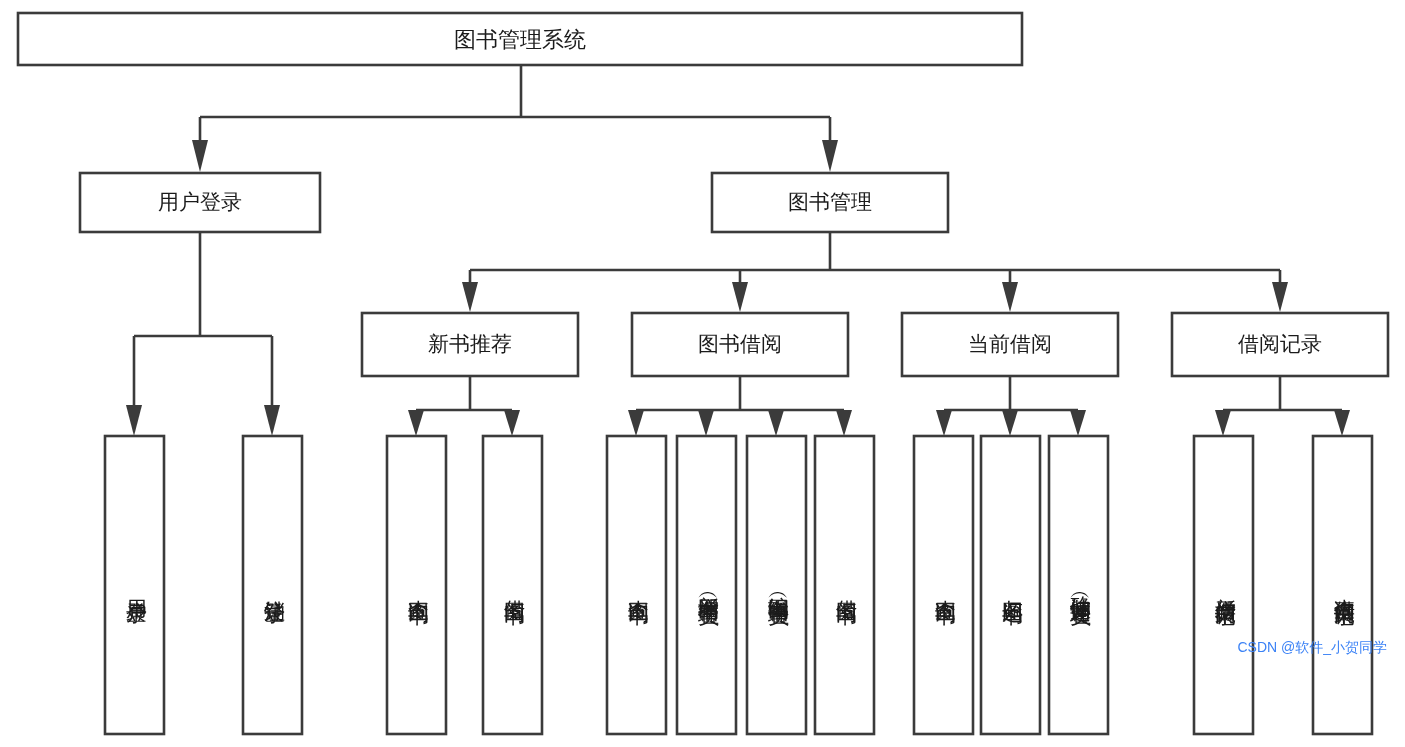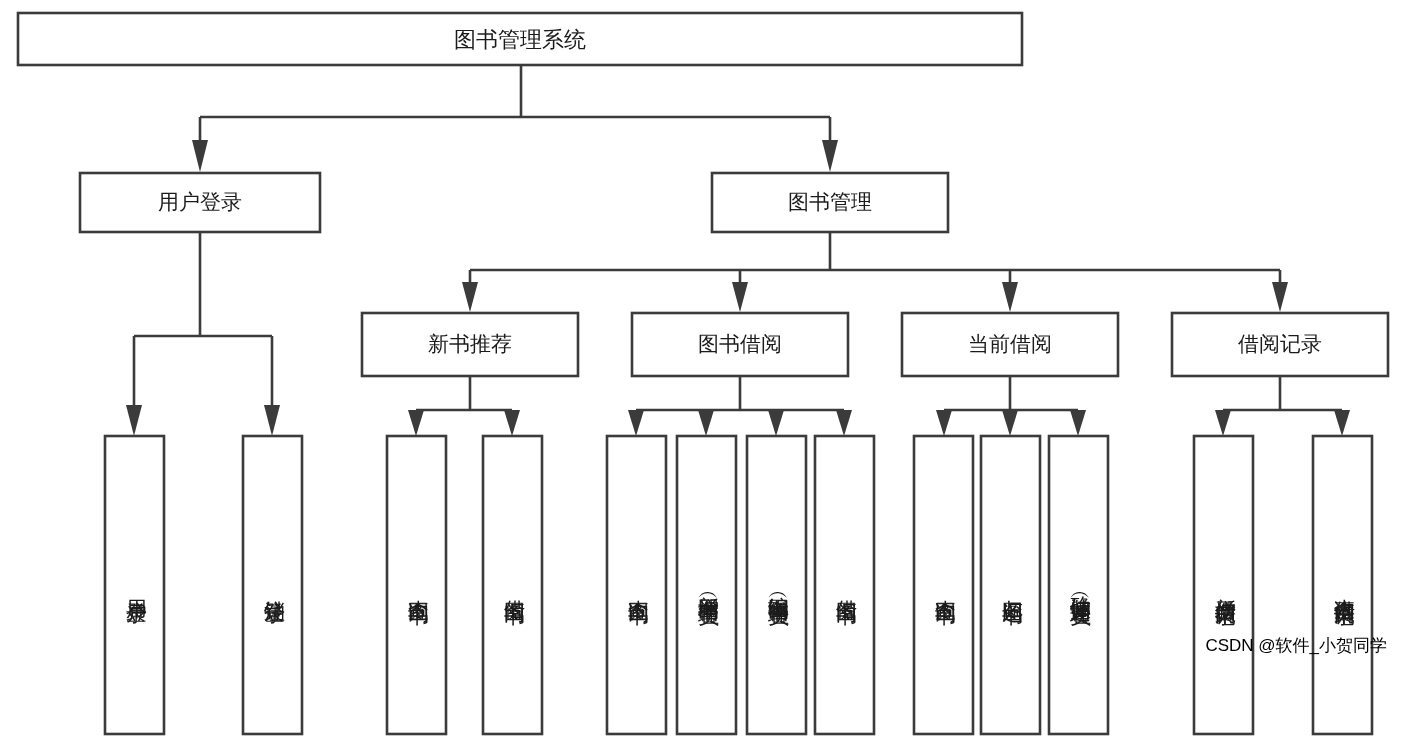--- a/index.html
+++ b/index.html
@@ -57,22 +57,22 @@
     text-anchor: middle;
     dominant-baseline: middle;
     writing-mode: vertical-rl;
     letter-spacing: 1.5px;
   }
   .watermark {
     position: absolute;
     right: 18px;
     bottom: 8px;
     font-family: "Liberation Sans", "DejaVu Sans", sans-serif;
-    font-size: 17px;
-    color: #000000;
+    font-size: 14px;
+    color: #3b82f6;
     white-space: nowrap;
     user-select: none;
   }
 </style>
 </head>
 <body>
 
 <div id="diagram-root">
 
   <svg class="diagram" viewBox="0 0 1405 747">

